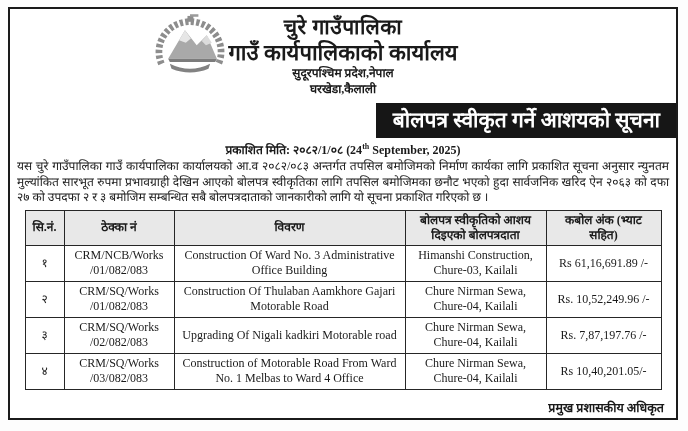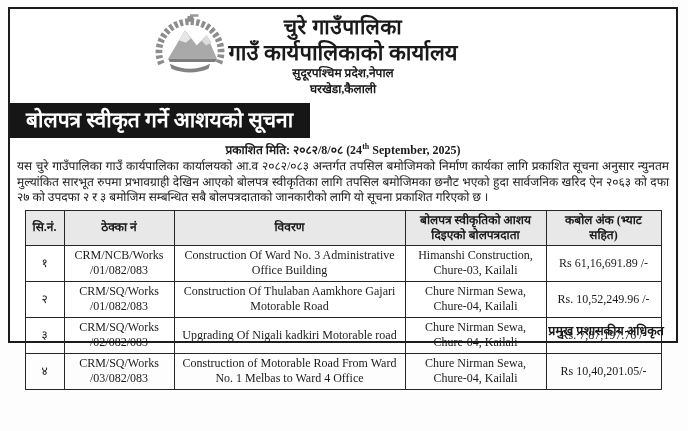--- a/index.html
+++ b/index.html
@@ -1,34 +1,34 @@
 <!DOCTYPE html>
 <html><head>
 <meta charset="utf-8">
 <style>
   * { margin:0; padding:0; box-sizing:border-box; }
   html,body { width:688px; height:431px; background:#fdfdfd; overflow:hidden; }
   body { font-family:"Liberation Serif","DejaVu Serif",serif; color:#1a1a1a; }
 
   .doc {
-    position:absolute; left:8px; top:7px; width:670px; height:336px;
+    position:absolute; left:8px; top:7px; width:670px; height:413px;
     border:2.5px solid #1b1b1b; background:#fff;
   }
 
   
   .letterhead { position:relative; text-align:center; padding-top:5px; }
   .seal {
     position:absolute; left:138px; top:4px; width:84px; height:68px;
   }
   .muni-name   { font-size:21px; font-weight:bold; line-height:27px; letter-spacing:.5px; }
   .office-name { font-size:22px; font-weight:bold; line-height:24px; }
   .addr-line   { font-size:12px; font-weight:bold; line-height:16px; }
 
   
-  .title-wrap { text-align:left; margin-top:6px; }
+  .title-wrap { text-align:right; margin-top:6px; }
   .title-bar {
     display:inline-block; background:#161616; color:#fff;
     font-size:21px; font-weight:bold; line-height:28px;
     padding:3px 16px 4px 16px; min-width:300px;
   }
   .pub-date { text-align:center; font-size:12px; font-weight:bold; line-height:16px; margin-top:1px; }
   .pub-date sup { font-size:8px; }
 
   
   .notice-body {
@@ -79,21 +79,21 @@
     <div class="muni-name">चुरे गाउँपालिका</div>
     <div class="office-name">गाउँ कार्यपालिकाको कार्यालय</div>
     <div class="addr-line">सुदूरपश्चिम प्रदेश,नेपाल</div>
     <div class="addr-line">घरखेडा,कैलाली</div>
   </div>
 
   <div class="title-wrap">
     <div class="title-bar">बोलपत्र स्वीकृत गर्ने आशयको सूचना</div>
   </div>
 
-  <div class="pub-date"><span>प्रकाशित मिति: २०८२/8/०८ (24</span><sup>th</sup><span> September, 2025)</span></div>
+  <div class="pub-date"><span>प्रकाशित मिति: २०८२/1/०८ (24</span><sup>th</sup><span> September, 2025)</span></div>
 
   <div class="notice-body">यस चुरे गाउँपालिका गाउँ कार्यपालिका कार्यालयको आ.व २०८२/०८३ अन्तर्गत तपसिल बमोजिमको निर्माण कार्यका लागि प्रकाशित सूचना अनुसार न्युनतम मुल्यांकित सारभूत रुपमा प्रभावग्राही देखिन आएको बोलपत्र स्वीकृतिका लागि तपसिल बमोजिमका छनौट भएको हुदा सार्वजनिक खरिद ऐन २०६३ को दफा २७ को उपदफा २ र ३ बमोजिम सम्बन्धित सबै बोलपत्रदाताको जानकारीको लागि यो सूचना प्रकाशित गरिएको छ ।</div>
 
   <table class="tender">
     <colgroup>
       <col class="col-sn">
         <col class="col-no">
         <col class="col-desc">
         <col class="col-bid">
         <col class="col-amt">

